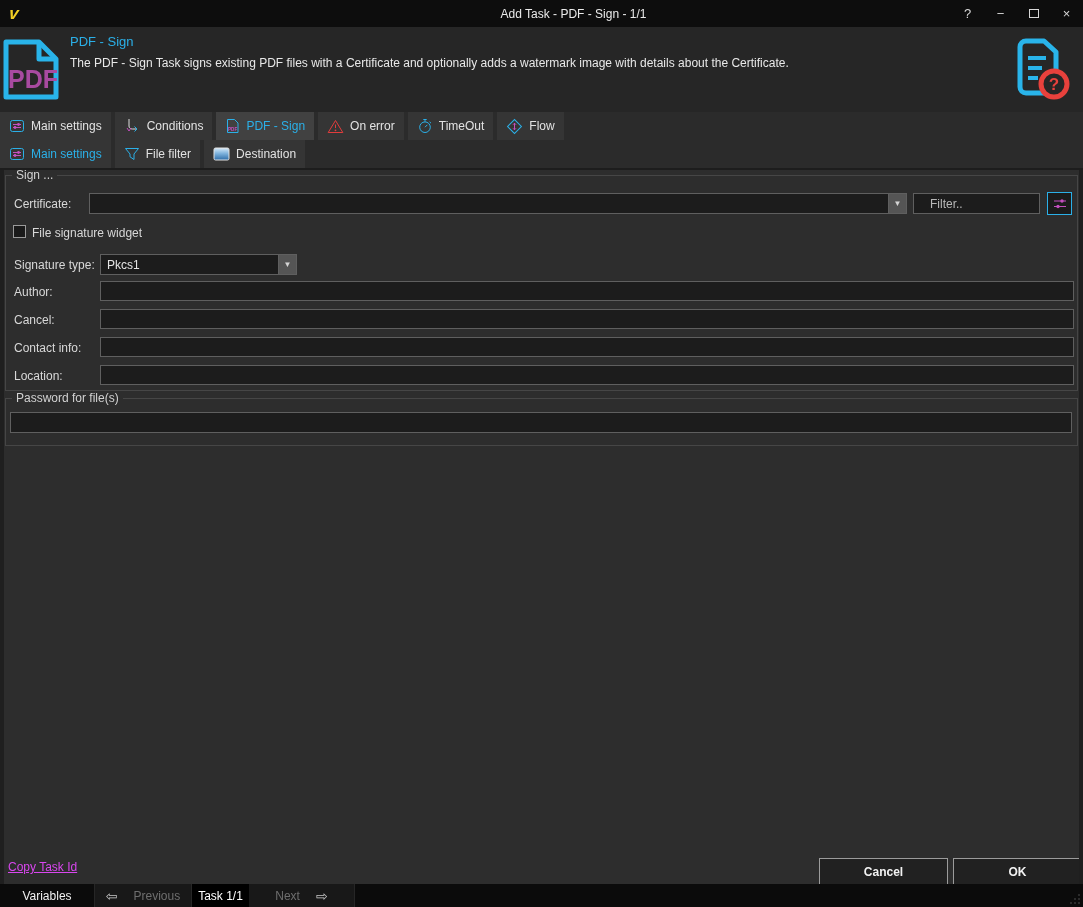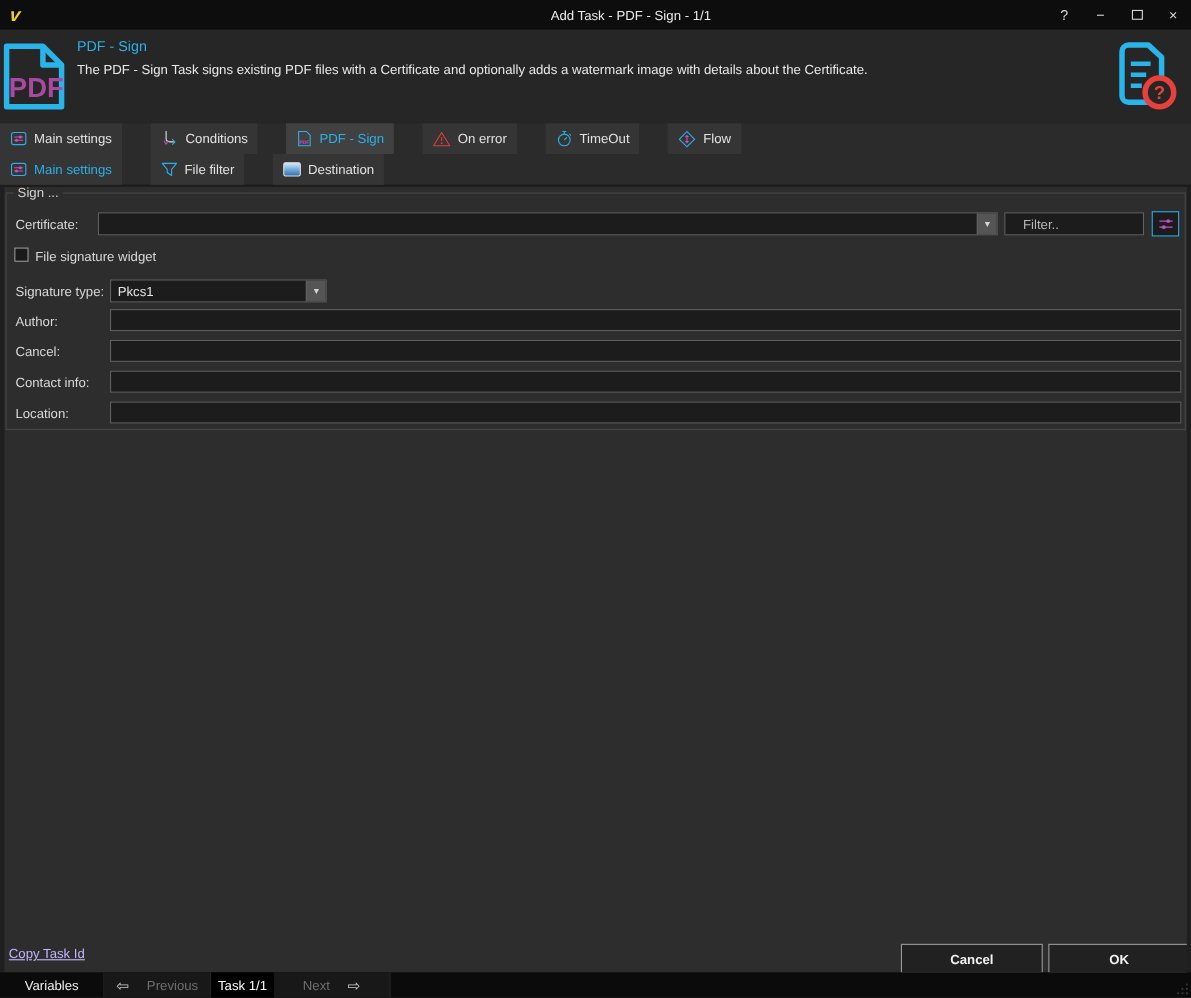--- a/index.html
+++ b/index.html
@@ -15,21 +15,21 @@
   .maxbox { width:10px; height:9px; border:1px solid #d8d8d8; display:inline-block; }
 
   
   .header { height:85px; background:#262626; position:relative; }
   .big-pdf { position:absolute; left:1px; top:11px; }
   .hdr-title { position:absolute; left:70px; top:7px; color:#2bb0e8; font-size:13px; }
   .hdr-desc { position:absolute; left:70px; top:29px; color:#e8e8e8; font-size:12px; white-space:nowrap; }
   .help-doc { position:absolute; right:11px; top:11px; }
 
   
-  .tabrow { height:28px; background:#2b2b2b; display:flex; align-items:stretch;gap:22px; }
+  .tabrow { height:28px; background:#2b2b2b; display:flex; align-items:stretch; }
   .tab { display:flex; align-items:center; gap:6px; padding:0 9px; margin-right:4px;
          background:#353535; color:#e2e2e2; font-size:12px; white-space:nowrap; cursor:default; }
   .tab .ticon { display:flex; align-items:center; }
   .tabrow1 .tab.active { background:#414141; color:#2bb0e8; }
   .tabrow2 .tab.active { color:#2bb0e8; }
   .tab-sep { height:2px; background:#1d1d1d; }
 
   
   .panel-wrap { height:714px; background:#1f1f1f; padding:0 4px; }
   .panel { position:relative; width:100%; height:100%; background:#2d2d2d; overflow:hidden; }
@@ -49,21 +49,21 @@
   .combo { position:absolute; background:#1c1c1c; border:1px solid #5f5f5f; display:flex; align-items:center; cursor:default; }
   .combo .cval { flex:1; font-size:12px; color:#e6e6e6; padding:0 6px; white-space:nowrap; overflow:hidden; }
   .combo .cbtn { width:18px; align-self:stretch; background:#555555; border-left:1px solid #5f5f5f;
                  display:flex; align-items:center; justify-content:center; color:#d6d6d6; font-size:8px; }
 
   .icon-btn { position:absolute; background:#1c1c1c; border:1px solid #2bb0e8; display:flex;
               align-items:center; justify-content:center; cursor:default; }
 
   .checkbox { position:absolute; width:13px; height:13px; background:#1a1a1a; border:1px solid #9a9a9a; cursor:default; }
 
-  .link { position:absolute; color:#c4b5fd; font-size:12px; text-decoration:underline; cursor:pointer; }
+  .link { position:absolute; color:#d946ef; font-size:12px; text-decoration:underline; cursor:pointer; }
 
   .dlg-btn { position:absolute; width:129px; height:27px; background:#212121; border:1px solid #9b9b9b;
              color:#f2f2f2; font-size:12px; font-weight:bold; font-family:"Liberation Sans", sans-serif; cursor:default; }
 
   
   .statusbar { height:23px; background:#0b0b0b; display:flex; align-items:stretch; position:relative; font-size:12px; }
   .sb-seg { display:flex; align-items:center; justify-content:center; }
   .sb-variables { width:95px; color:#f0f0f0; border-right:1px solid #262626; }
   .sb-nav { background:#181818; border-right:1px solid #262626; gap:16px; }
   .sb-prev { width:97px; }
@@ -245,20 +245,24 @@
     <span class="flabel" style="left:8px; top:137px;">Cancel:</span>
     <input class="tinput" style="left: 94px; top: 133px; width: 974px; height: 20px;" value="">
 
     <span class="flabel" style="left:8px; top:165px;">Contact info:</span>
     <input class="tinput" style="left: 94px; top: 161px; width: 974px; height: 20px;" value="">
 
     <span class="flabel" style="left:8px; top:193px;">Location:</span>
     <input class="tinput" style="left: 94px; top: 189px; width: 974px; height: 20px;" value="">
   </div>
 
+  <div class="groupbox pwd-group">
+    <span class="group-label">Password for file(s)</span>
+    <input class="tinput" style="left: 4px; top: 13px; width: 1062px; height: 21px;" value="">
+  </div>
 
   <a class="link" style="left:4px; top:690px;">Copy Task Id</a>
   <button class="dlg-btn" style="left:815px; top:688px;">Cancel</button>
   <button class="dlg-btn" style="left:949px; top:688px;">OK</button>
 
 </div>
 </div>
 
 <div class="statusbar">
   <div class="sb-seg sb-variables">

